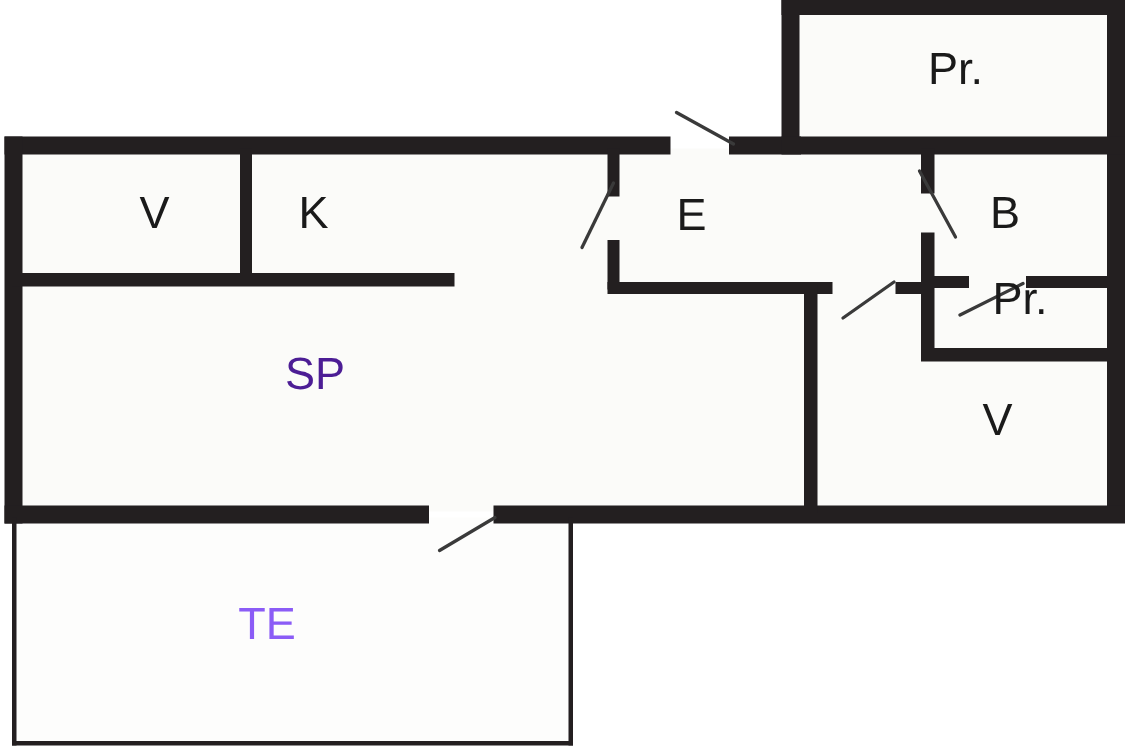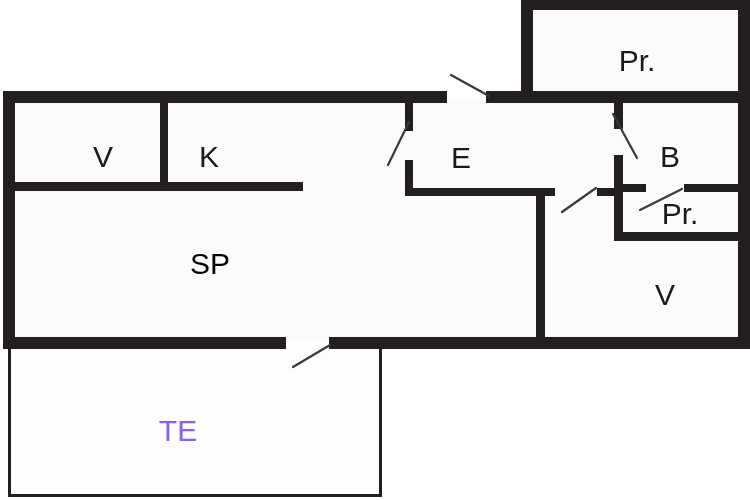--- a/index.html
+++ b/index.html
@@ -25,21 +25,20 @@
   }
   .room-label {
     position: absolute;
     color: #1a1a1a;
     font-family: "Liberation Sans", sans-serif;
     font-weight: 400;
     white-space: nowrap;
     transform: translate(-50%, -50%);
     pointer-events: none;
     line-height: 1;
-    margin-top: 14px;
   }
 </style>
 </head>
 <body>
 
 <div id="floorplan-root">
 
   <svg id="plan-svg" viewBox="0 0 750 500" xmlns="http://www.w3.org/2000/svg">
 
     <g>
@@ -111,21 +110,21 @@
         <line x1="637" y1="158" x2="613" y2="114" stroke="#3a3a3a"></line>
         <line x1="562" y1="212" x2="596" y2="188" stroke="#3a3a3a"></line>
         <line x1="640" y1="210" x2="682" y2="189" stroke="#3a3a3a"></line>
         <line x1="293" y1="367" x2="330" y2="345" stroke="#3a3a3a"></line>
       </g>
   </svg>
 
   <div id="room-labels">
       <div class="room-label" style="left: 103px; top: 143px; font-size: 30px; color: rgb(26, 26, 26);">V</div>
       <div class="room-label" style="left: 209px; top: 143px; font-size: 30px; color: rgb(26, 26, 26);">K</div>
-      <div class="room-label" style="left: 210px; top: 250px; font-size: 30px; color: #000000;">SP</div>
+      <div class="room-label" style="left: 210px; top: 250px; font-size: 30px; color: #4c1d95;">SP</div>
       <div class="room-label" style="left: 178px; top: 417px; font-size: 30px; color: #8b5cf6;">TE</div>
       <div class="room-label" style="left: 461px; top: 144px; font-size: 30px; color: rgb(26, 26, 26);">E</div>
       <div class="room-label" style="left: 637px; top: 47px; font-size: 30px; color: rgb(26, 26, 26);">Pr.</div>
       <div class="room-label" style="left: 670px; top: 143px; font-size: 30px; color: rgb(26, 26, 26);">B</div>
       <div class="room-label" style="left: 680px; top: 200px; font-size: 30px; color: rgb(26, 26, 26);">Pr.</div>
       <div class="room-label" style="left: 665px; top: 281px; font-size: 30px; color: rgb(26, 26, 26);">V</div>
     </div>
 
 </div>
 

